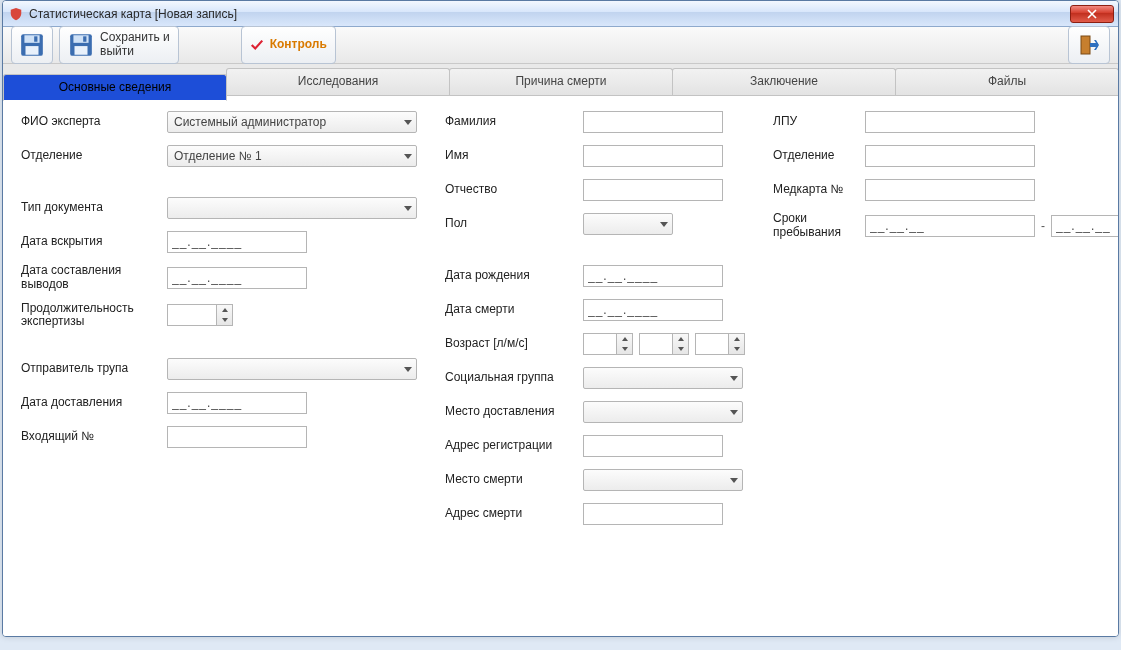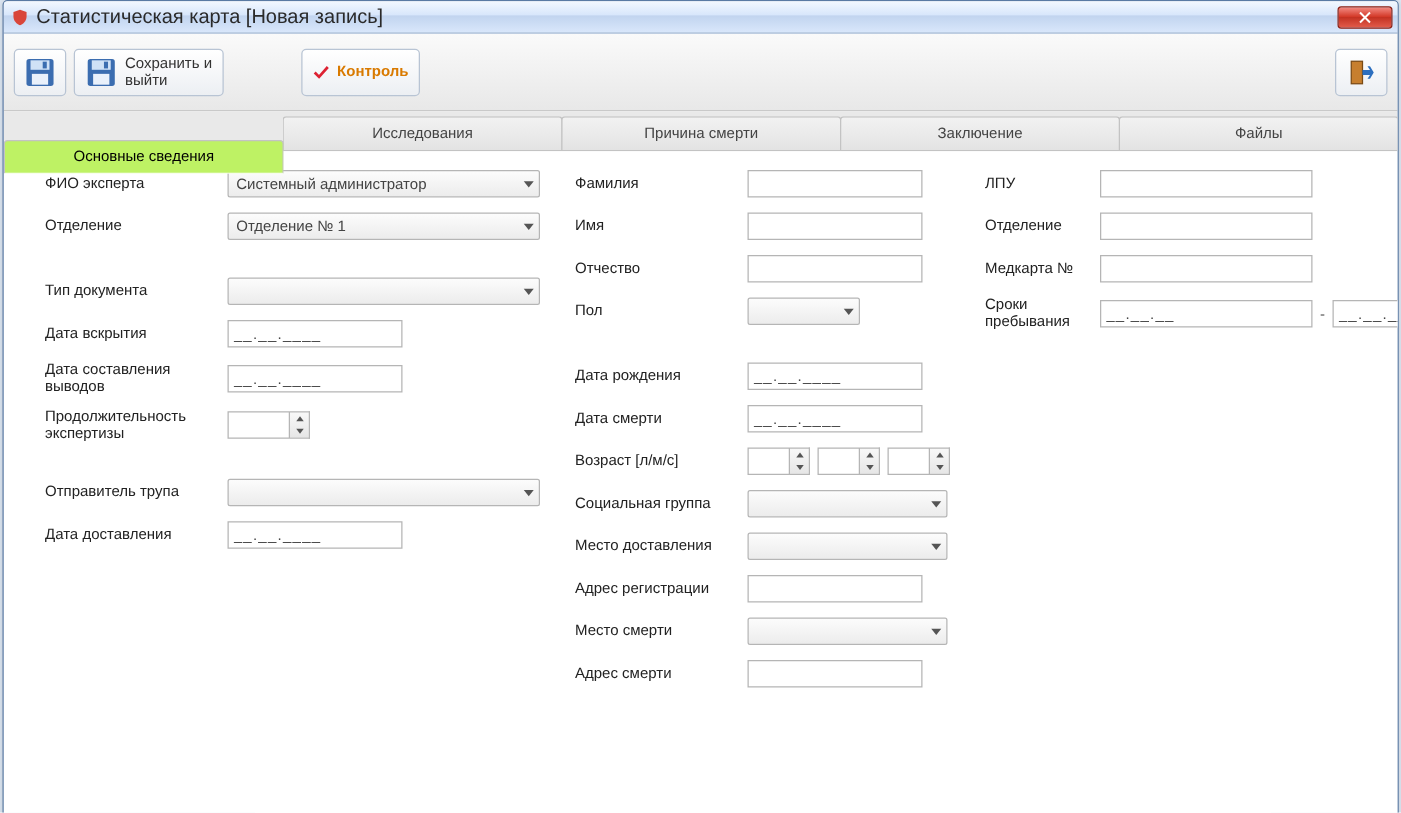--- a/index.html
+++ b/index.html
@@ -2,39 +2,39 @@
 <html><head>
 <meta charset="utf-8">
 <style>
 * { box-sizing: border-box; margin: 0; padding: 0; font-family: "Segoe UI", Tahoma, sans-serif; font-size: 12px; }
 body { background: #dfe9f5; width: 1121px; height: 650px; overflow: hidden; }
 
 .window { width: 1117px; margin: 0 auto; background: #fff; border: 1px solid #5a7aa3; border-radius: 4px; overflow: hidden; box-shadow: 0 0 6px rgba(0,0,0,.15); }
 
 .titlebar { height: 26px; background: linear-gradient(#f3f8ff,#d7e6fb 45%,#c1d4ef 46%,#d9e7fb); display: flex; align-items: center; padding: 0 4px; border-bottom: 1px solid #8ea9cc; }
 .titlebar .app-icon { width: 14px; height: 14px; margin: 0 6px 0 2px; }
-.titlebar .title { flex: 1; color: #2a2a2a; font-size: 16px; }
+.titlebar .title { flex: 1; color: #2a2a2a; font-size: 12px; }
 .titlebar .close-btn { width: 44px; height: 18px; border-radius: 3px; background: linear-gradient(#f28a82,#d43b2a 45%,#c12f1f 46%,#e25c4b); border: 1px solid #8c1f12; display: flex; align-items: center; justify-content: center; color: #fff; font-weight: bold; cursor: pointer; }
 .titlebar .close-btn svg { width: 10px; height: 10px; }
 
-.toolbar { height: 62px; background: linear-gradient(#fafafa,#e8e8e8); border-bottom: 1px solid #c9c9c9; display: flex; align-items: center; padding: 4px 8px; gap: 6px; }
+.toolbar { height: 37px; background: linear-gradient(#fafafa,#e8e8e8); border-bottom: 1px solid #c9c9c9; display: flex; align-items: center; padding: 4px 8px; gap: 6px; }
 .tbtn { height: 38px; background: linear-gradient(#fff,#eceff3); border: 1px solid #b8c4d4; border-radius: 4px; display: flex; align-items: center; padding: 0 8px; gap: 6px; cursor: pointer; color: #333; }
 .tbtn.icon-only { width: 42px; justify-content: center; padding: 0; }
 .tbtn .lbl { line-height: 1.15; }
 .tbtn.control .lbl { color: #d97a00; font-weight: bold; }
 .spacer { flex: 1; }
 
 .save-icon { width: 26px; height: 26px; }
 .check-icon { width: 14px; height: 14px; }
 
 .tabbar { display: flex; background: #e9e9e9; border-bottom: 1px solid #c3c3c3; padding-top: 4px; }
 .tab { flex: 1; text-align: center; padding: 5px 0 6px; background: linear-gradient(#f2f2f2,#e3e3e3); border: 1px solid #c3c3c3; border-bottom: none; color: #444; cursor: pointer; margin-right: -1px; border-top-left-radius: 3px; border-top-right-radius: 3px; }
-.tab.active { background: #bef264; border-bottom: 1px solid #fff; position: relative; top: 19px; color: #000; }
-
-.form-area { background: #fff; padding: 14px 33px; height: 540px; display: flex; gap: 28px; }
+.tab.active { background: #1d4ed8; border-bottom: 1px solid #fff; position: relative; top: 6px; color: #000; }
+
+.form-area { background: #fff; padding: 14px 18px; height: 540px; display: flex; gap: 28px; }
 .col { display: flex; flex-direction: column; gap: 10px; }
 .col1 { width: 400px; }
 .col2 { width: 330px; }
 .col3 { flex: 1; }
 
 .row { display: flex; align-items: center; min-height: 24px; }
 .row .lab { width: 146px; color: #222; line-height: 1.15; }
 .col2 .row .lab { width: 138px; }
 .col3 .row .lab { width: 92px; }
 
@@ -163,20 +163,24 @@
           <div class="lab">Отправитель трупа</div>
         <div class="sel">
             <span></span>
             <span class="arrow"></span>
           </div>
         </div>
       <div class="row">
           <div class="lab">Дата доставления</div>
         <input class="txt date" value="__.__.____" style="">
         </div>
+      <div class="row">
+          <div class="lab">Входящий №</div>
+        <input class="txt" value="" style="">
+        </div>
     </div>
 
     <div class="col col2">
       <div class="row">
           <div class="lab">Фамилия</div>
         <input class="txt" value="" style="">
         </div>
       <div class="row">
           <div class="lab">Имя</div>
         <input class="txt" value="" style="">

